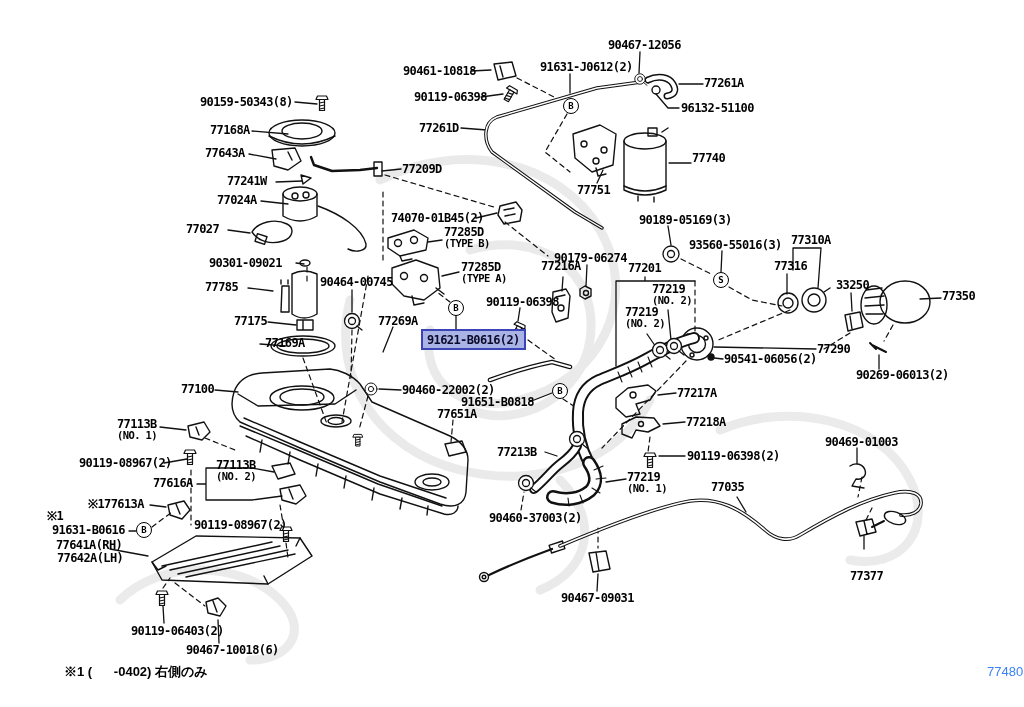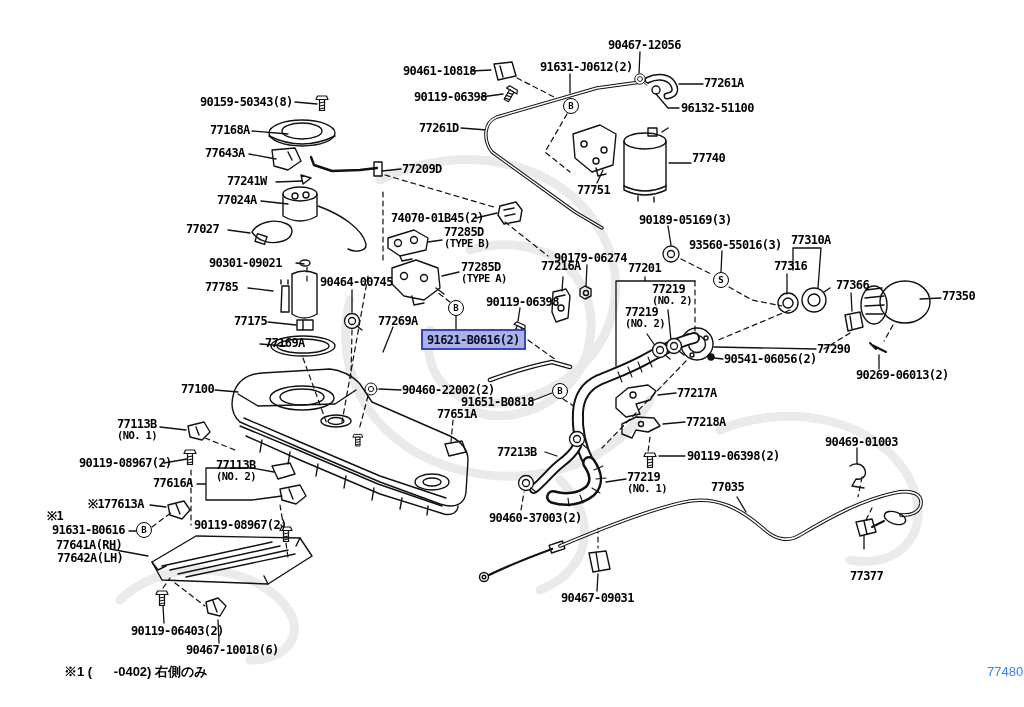--- a/index.html
+++ b/index.html
@@ -381,21 +381,21 @@
       <div class="lbl" style="left: 461px; top: 261px;">77285D<div class="sub">(TYPE A)</div></div>
       <div class="lbl" style="left: 554px; top: 252px;">90179-06274</div>
       <div class="lbl" style="left: 541px; top: 260px;">77216A</div>
       <div class="lbl" style="left: 628px; top: 262px;">77201</div>
       <div class="lbl" style="left: 652px; top: 283px;">77219<div class="sub">(NO. 2)</div></div>
       <div class="lbl" style="left: 625px; top: 306px;">77219<div class="sub">(NO. 2)</div></div>
       <div class="lbl" style="left: 639px; top: 214px;">90189-05169(3)</div>
       <div class="lbl" style="left: 689px; top: 239px;">93560-55016(3)</div>
       <div class="lbl" style="left: 791px; top: 234px;">77310A</div>
       <div class="lbl" style="left: 774px; top: 260px;">77316</div>
-      <div class="lbl" style="left: 836px; top: 279px;">77366</div>
+      <div class="lbl" style="left: 836px; top: 279px;">33250</div>
       <div class="lbl" style="left: 942px; top: 290px;">77350</div>
       <div class="lbl" style="left: 817px; top: 343px;">77290</div>
       <div class="lbl" style="left: 724px; top: 353px;">90541-06056(2)</div>
       <div class="lbl" style="left: 856px; top: 369px;">90269-06013(2)</div>
       <div class="lbl" style="left: 378px; top: 315px;">77269A</div>
       <div class="lbl" style="left: 486px; top: 296px;">90119-06398</div>
       <div class="lbl" style="left: 402px; top: 384px;">90460-22002(2)</div>
       <div class="lbl" style="left: 461px; top: 396px;">91651-B0818</div>
       <div class="lbl" style="left: 437px; top: 408px;">77651A</div>
       <div class="lbl" style="left: 497px; top: 446px;">77213B</div>

